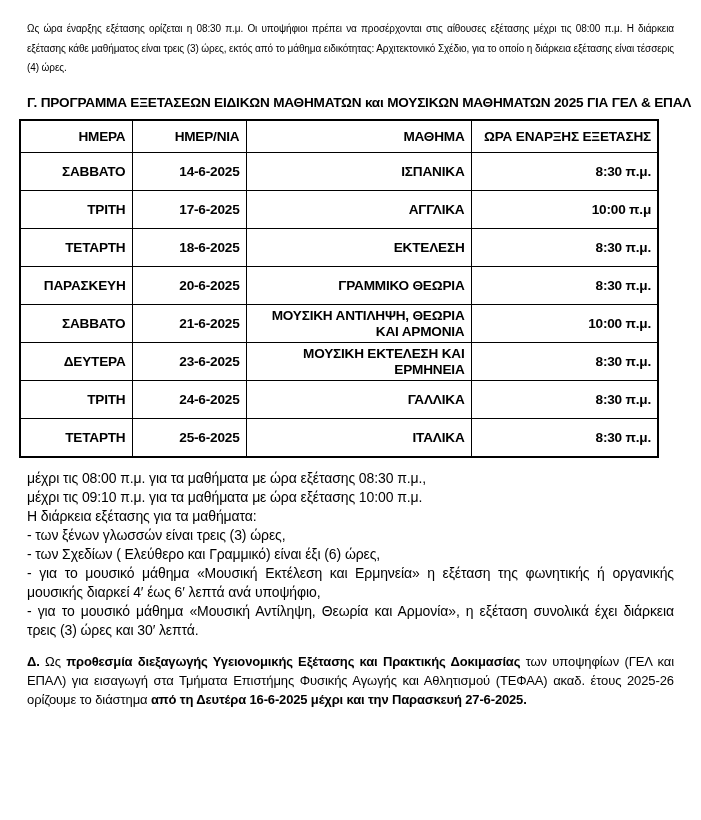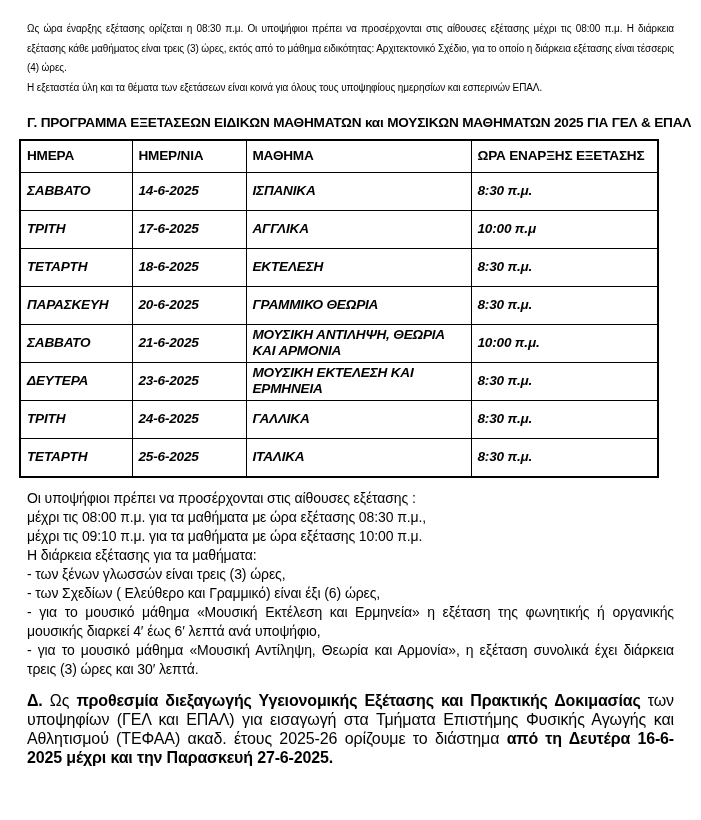--- a/index.html
+++ b/index.html
@@ -20,47 +20,46 @@
   }
   table.sched{
     border-collapse:collapse;
     margin:9px 0 0 -8px;
     table-layout:fixed;
     width:638px;
     border:2.5px solid #000;
   }
   table.sched th, table.sched td{
     border:1.5px solid #000;
-    text-align:left;vertical-align:middle;
+    text-align:right;vertical-align:middle;
     font-size:13.6px;font-weight:bold;letter-spacing:-0.2px;
     line-height:16px;
     padding:2px 6px;
     overflow:hidden;
   }
   table.sched th{height:27px;}
-  table.sched td{height:33px;font-style:italic;}
+  table.sched td{height:33px;}
   .notes{margin-top:11px;}
   .notes p{
     margin:0;text-align:justify;
     font-size:14px;line-height:19px;letter-spacing:-0.1px;
   }
   .deadline{
     margin:12px 0 0 0;text-align:justify;
-    font-size:16px;line-height:19px;letter-spacing:-0.1px;
+    font-size:13px;line-height:19px;letter-spacing:-0.1px;
   }
   .deadline b{letter-spacing:-0.15px;}
 </style>
 </head>
 <body>
 
 <div class="doc">
 
   <div class="intro">
     <p>Ως ώρα έναρξης εξέτασης ορίζεται η 08:30 π.μ. Οι υποψήφιοι πρέπει να προσέρχονται στις αίθουσες εξέτασης μέχρι τις  08:00 π.μ. Η διάρκεια εξέτασης κάθε μαθήματος είναι τρεις (3) ώρες, εκτός από το μάθημα ειδικότητας: Αρχιτεκτονικό Σχέδιο, για το οποίο η διάρκεια εξέτασης είναι τέσσερις (4) ώρες.</p>
-    <p>Η εξεταστέα ύλη και τα θέματα των εξετάσεων είναι κοινά για όλους τους υποψηφίους ημερησίων και εσπερινών ΕΠΑΛ.</p>
   </div>
 
   <p class="heading">Γ.  ΠΡΟΓΡΑΜΜΑ ΕΞΕΤΑΣΕΩΝ ΕΙΔΙΚΩΝ ΜΑΘΗΜΑΤΩΝ και ΜΟΥΣΙΚΩΝ ΜΑΘΗΜΑΤΩΝ 2025 ΓΙΑ ΓΕΛ &amp; ΕΠΑΛ</p>
 
   <table class="sched">
     <colgroup>
       <col style="width:112px">
         <col style="width:114px">
         <col style="width:225px">
         <col style="width:187px">
@@ -119,21 +118,20 @@
       <tr>
         <td>ΤΕΤΑΡΤΗ</td>
         <td>25-6-2025</td>
         <td>ΙΤΑΛΙΚΑ</td>
         <td>8:30 π.μ.</td>
       </tr>
     </tbody>
   </table>
 
   <div class="notes">
-    <p>Οι υποψήφιοι πρέπει να προσέρχονται στις αίθουσες εξέτασης :</p>
     <p>μέχρι τις 08:00 π.μ. για τα μαθήματα με ώρα εξέτασης 08:30 π.μ.,</p>
     <p>μέχρι τις 09:10 π.μ. για τα μαθήματα με ώρα εξέτασης 10:00 π.μ.</p>
     <p>Η διάρκεια εξέτασης για τα μαθήματα:</p>
     <p>- των ξένων γλωσσών είναι τρεις (3) ώρες,</p>
     <p>- των Σχεδίων ( Ελεύθερο και Γραμμικό) είναι έξι (6) ώρες,</p>
     <p>- για το μουσικό μάθημα «Μουσική Εκτέλεση και Ερμηνεία» η εξέταση της φωνητικής ή οργανικής μουσικής διαρκεί  4′ έως 6′ λεπτά ανά υποψήφιο,</p>
     <p>- για το μουσικό μάθημα «Μουσική Αντίληψη, Θεωρία και Αρμονία», η εξέταση συνολικά έχει διάρκεια τρεις (3) ώρες και 30′ λεπτά.</p>
   </div>
 
   <p class="deadline"><b>Δ.</b><span> Ως </span><b>προθεσμία διεξαγωγής Υγειονομικής Εξέτασης και Πρακτικής Δοκιμασίας</b><span> των υποψηφίων (ΓΕΛ και ΕΠΑΛ) για εισαγωγή στα Τμήματα Επιστήμης Φυσικής Αγωγής και Αθλητισμού (ΤΕΦΑΑ) ακαδ. έτους 2025-26 ορίζουμε το διάστημα </span><b>από τη Δευτέρα 16-6-2025  μέχρι και την Παρασκευή  27-6-2025.</b></p>

